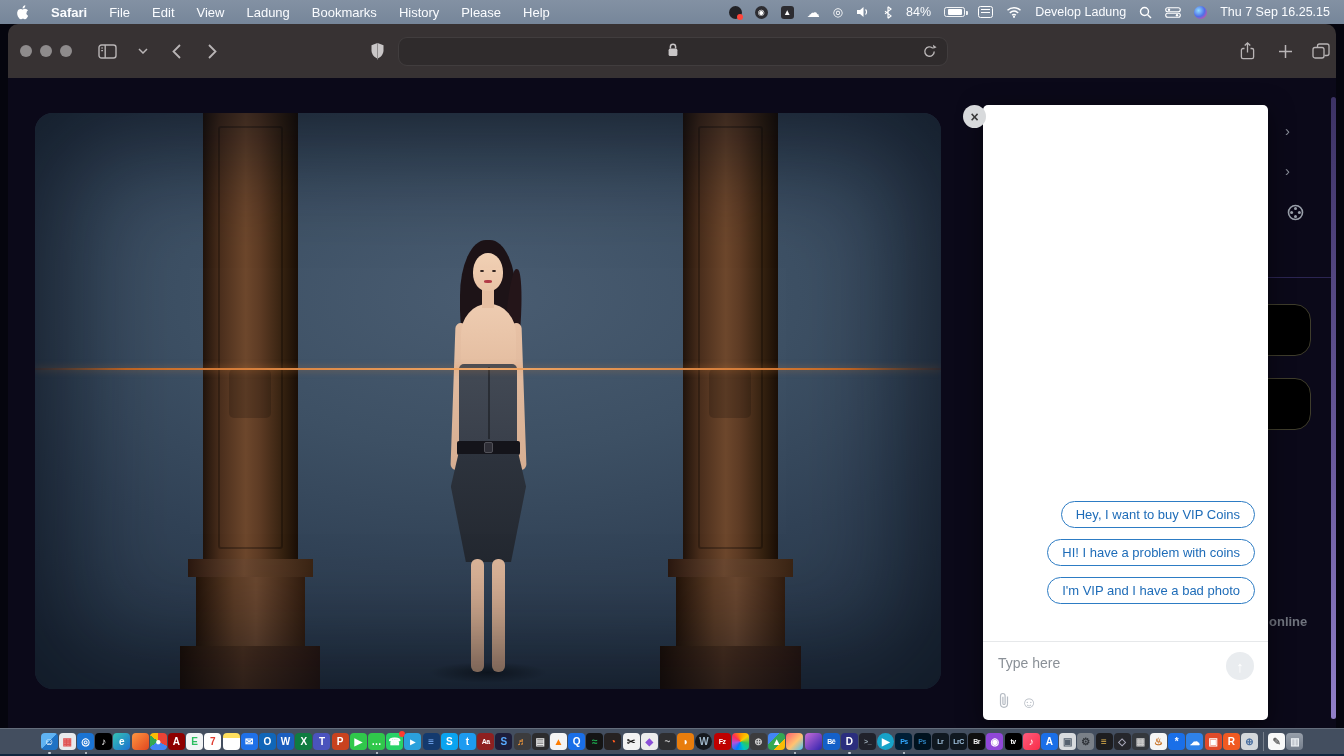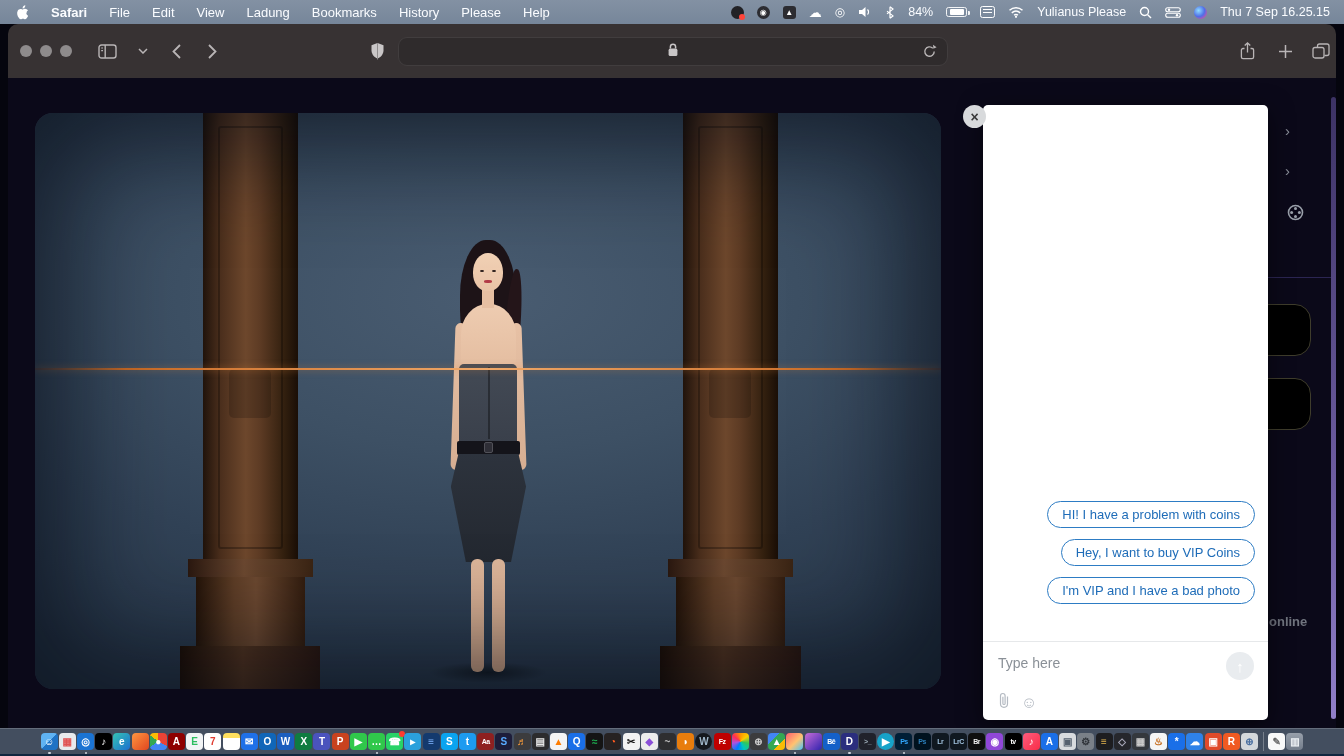--- a/index.html
+++ b/index.html
@@ -173,21 +173,21 @@
       </span>
     <span class="st input-src"></span>
     <span class="st">
       <svg width="16" height="12" viewBox="0 0 16 12">
           <path d="M1.5 4.2a10 10 0 0 1 13 0" stroke="#fff" stroke-width="1.5" fill="none"></path>
           <path d="M3.8 6.8a6.6 6.6 0 0 1 8.4 0" stroke="#fff" stroke-width="1.5" fill="none"></path>
           <path d="M6.1 9.2a3.2 3.2 0 0 1 3.8 0" stroke="#fff" stroke-width="1.5" fill="none"></path>
           <circle cx="8" cy="10.8" r="1.1" fill="#fff"></circle>
         </svg>
     </span>
-    <span class="st">Yulianus Please</span>
+    <span class="st">Develop Ladung</span>
     <span class="st">
       <svg width="13" height="13" viewBox="0 0 13 13">
           <circle cx="5.5" cy="5.5" r="4" stroke="#fff" stroke-width="1.4" fill="none"></circle>
           <path d="M8.7 8.7L12 12" stroke="#fff" stroke-width="1.4"></path>
         </svg>
     </span>
     <span class="st">
       <svg width="16" height="11" viewBox="0 0 16 11">
           <rect x="0.7" y="0.7" width="14.6" height="4" rx="2" stroke="#fff" stroke-width="1.1" fill="none"></rect>
           <circle cx="4" cy="2.7" r="1.2" fill="#fff"></circle>
@@ -315,22 +315,22 @@
   </span>
   <div class="rail-divider"></div>
   <div class="rail-btn" style="top:226px;"></div>
   <div class="rail-btn" style="top:300px;"></div>
   <div class="rail-text">online</div>
   <div class="scrollbar"></div>
 
   <div class="chat">
     <div class="chat-close">×</div>
     <div class="replies" id="replies">
+        <button class="reply-pill">Hey, I want to buy VIP Coins</button>
         <button class="reply-pill">HI! I have a problem with coins</button>
-        <button class="reply-pill">Hey, I want to buy VIP Coins</button>
         <button class="reply-pill">I'm VIP and I have a bad photo</button>
       </div>
     <div class="chat-inputzone">
       <input class="chat-input" placeholder="Type here" style="">
       <div class="send-btn">↑</div>
       <div class="chat-attach-row">
         <span>
           <svg width="12" height="17" viewBox="0 0 12 17">
               <path d="M9.5 4.5v7.3a3.5 3.5 0 0 1-7 0V3.8a2.3 2.3 0 0 1 4.6 0v7.6a1.1 1.1 0 0 1-2.2 0V4.8" stroke="#b4bac2" stroke-width="1.2" fill="none"></path>
             </svg>

